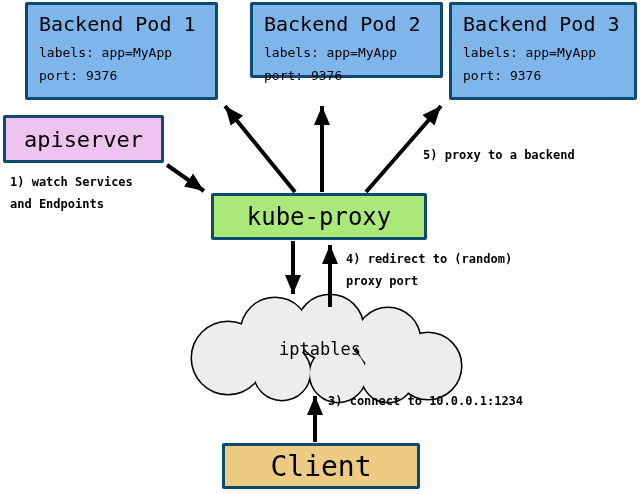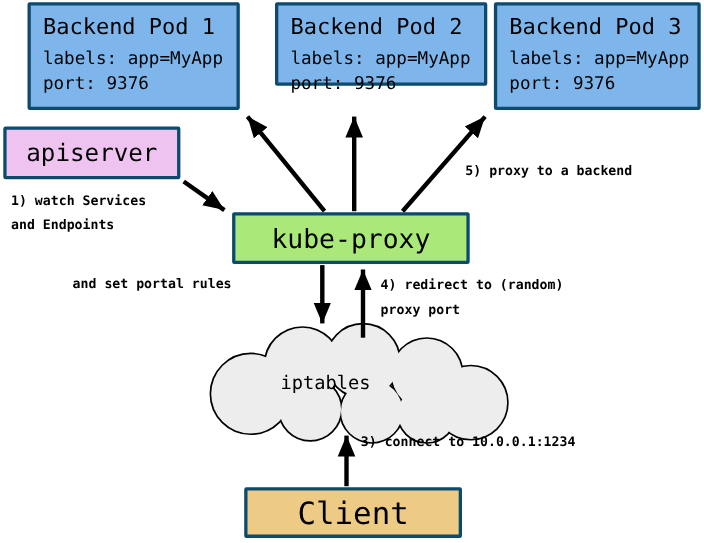--- a/index.html
+++ b/index.html
@@ -8,32 +8,32 @@
     font-family:"DejaVu Sans Mono","Liberation Mono",monospace;
     color:#000;background:#fff;
   }
   .layer{position:absolute;left:0;top:0;width:640px;height:494px;}
   .box{
     position:absolute;box-sizing:border-box;
     border:3px solid #0c4a6e;border-radius:2px;
   }
   .pod{background:var(--pod-fill,#7eb6ec);padding:5px 0 0 11px;}
   .pod-title{font-size:20px;line-height:28px;white-space:nowrap;}
-  .pod-line{font-size:16px;line-height:23px;white-space:nowrap;}
+  .pod-line{font-size:13px;line-height:23px;white-space:nowrap;}
   .pod-line.first{margin-top:3px;}
   .namebox{display:flex;align-items:center;justify-content:center;}
   .apiserver{background:var(--apiserver-fill,#eec3f0);font-size:22px;}
   .kubeproxy{background:var(--kube-proxy-fill,#abe87a);font-size:24px;}
   .client{background:var(--client-fill,#eecb84);font-size:28px;}
   .note{
     position:absolute;font-size:12px;font-weight:bold;line-height:22px;
     white-space:nowrap;
   }
   .cloud-label{
-    position:absolute;left:255px;top:339px;width:130px;
+    position:absolute;left:255px;top:339px;width:130px;text-align:center;
     font-size:17px;
   }
   svg .cloud-outline{stroke:#000;stroke-width:3;fill:var(--cloud-fill,#ededed);}
   svg .cloud-inner{fill:var(--cloud-fill,#ededed);stroke:none;}
   svg line{stroke:#000;stroke-width:4;}
 </style>
 </head>
 <body>
 
 <div class="stage">
@@ -103,21 +103,20 @@
     <span>Client</span>
   </div>
 
   <div class="cloud-label">iptables</div>
 
   <div class="note" style="left:10px;top:171px;">
     <div>1) watch Services</div>
     <div>and Endpoints</div>
   </div>
   <div class="note" style="left:66px;top:247px;">
-    <div>and set portal rules</div>
   </div>
   <div class="note" style="left:328px;top:390px;">
     <div>3) connect to 10.0.0.1:1234</div>
   </div>
   <div class="note" style="left:346px;top:248px;">
     <div>4) redirect to (random)</div>
     <div>proxy port</div>
   </div>
   <div class="note" style="left:423px;top:144px;">
     <div>5) proxy to a backend</div>

